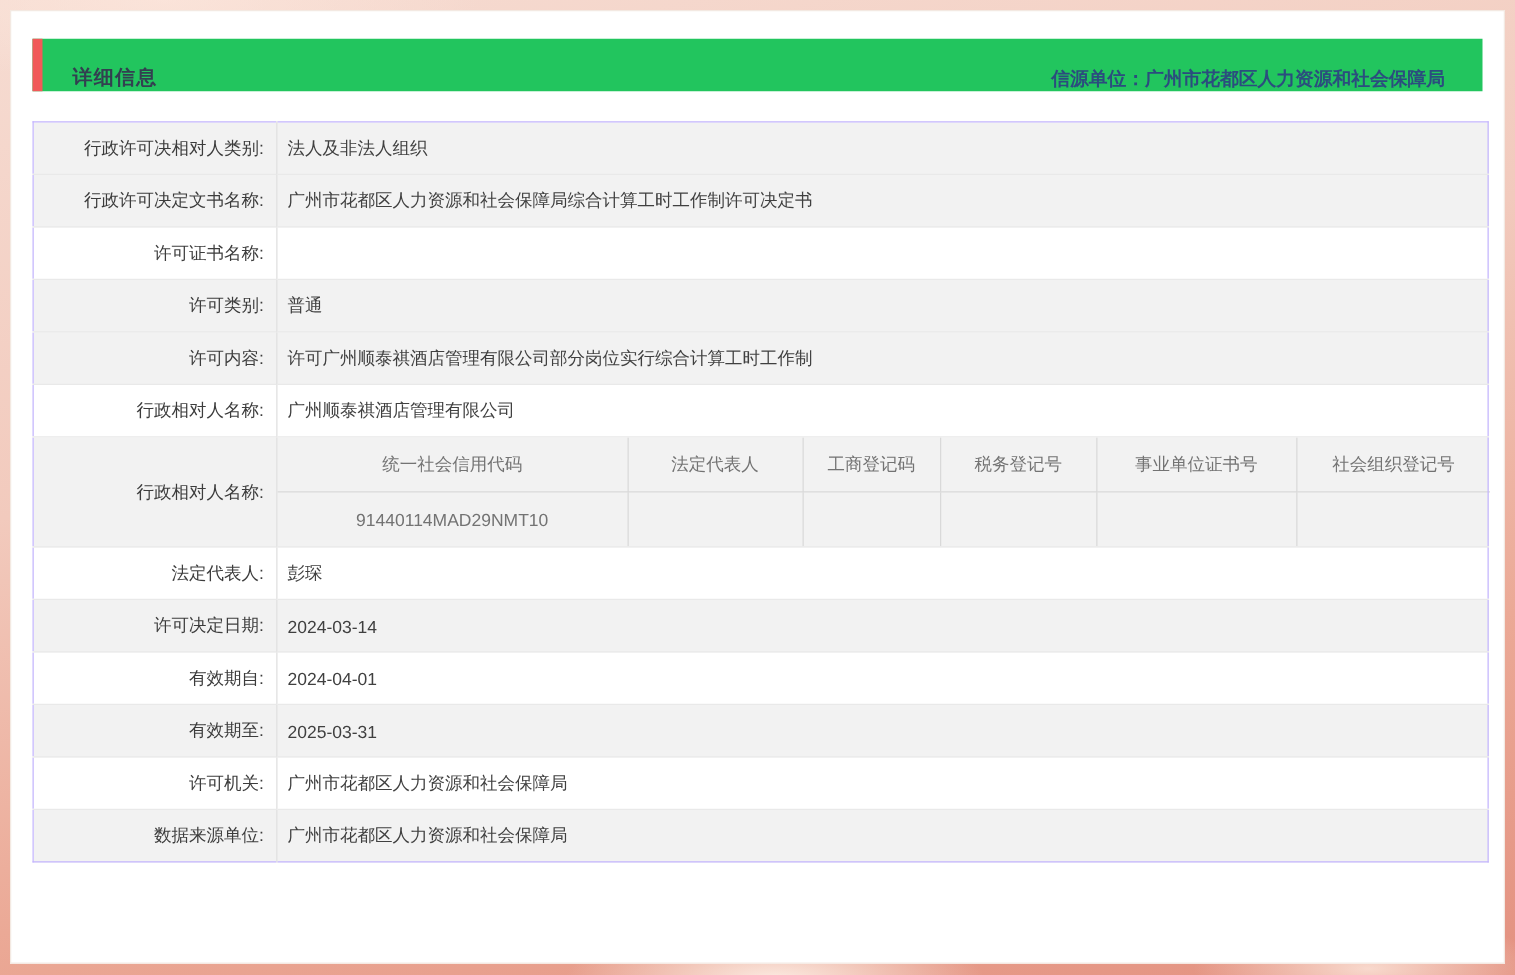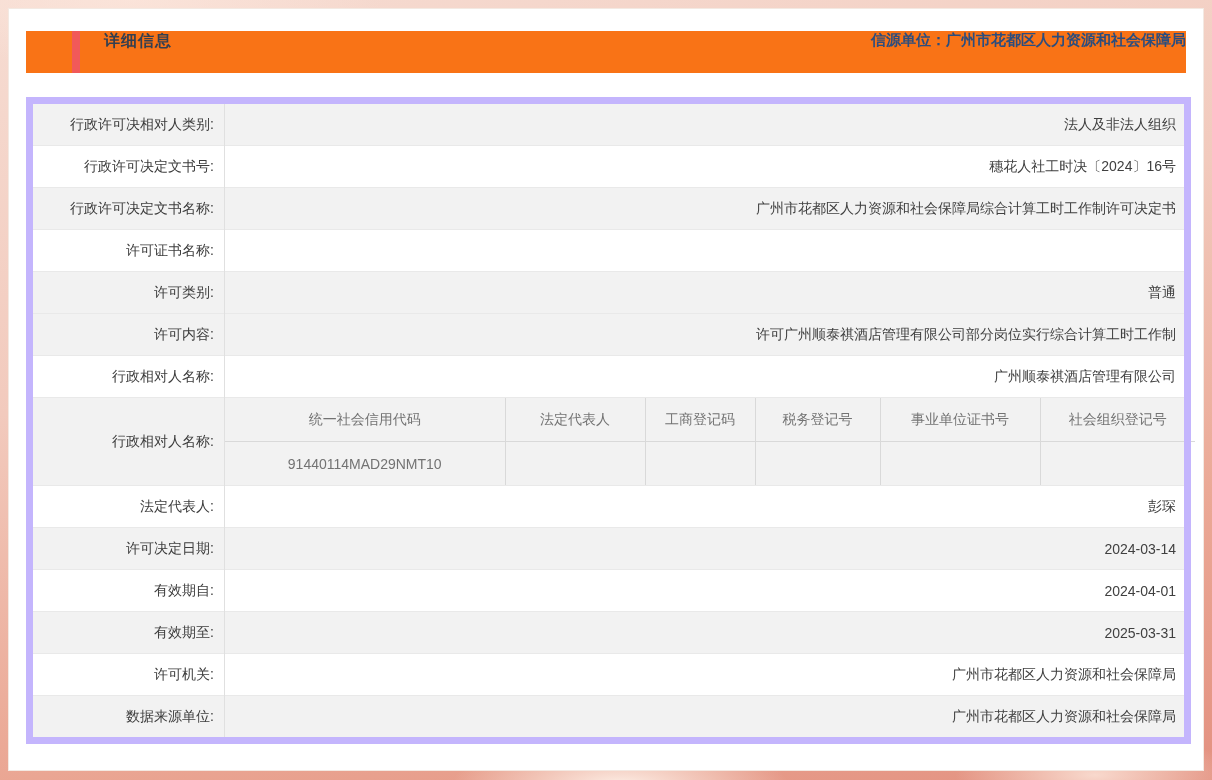--- a/index.html
+++ b/index.html
@@ -14,37 +14,37 @@
       radial-gradient(ellipse 200px 60px at 1095px 775px, rgba(255,240,230,.75), rgba(255,240,230,0) 70%),
       radial-gradient(ellipse 340px 90px at 130px 0px, rgba(253,232,222,.65), rgba(253,232,222,0) 75%),
       linear-gradient(168deg,#f6dcd2 0%,#f2cabd 40%,#eba996 72%,#e39180 100%);
   }
   .panel{
     position:absolute;left:8px;top:8px;right:8px;bottom:9px;
     background:#ffffff;border:1px solid #f3e9e2;box-sizing:border-box;
   }
   .section-header{
     position:absolute;left:17px;right:17px;top:22px;height:42px;
-    background:#f97316;display:flex;align-items:flex-start;padding-left:46px;
+    background:#22c55e;display:flex;align-items:flex-end;
   }
   .accent{width:8px;height:42px;background:#f15959;flex:0 0 8px;}
   .title{margin-left:24px;font-size:16px;font-weight:bold;color:#333f50;letter-spacing:1px;}
-  .source{margin-left:auto;font-size:15px;font-weight:bold;color:#2b4d7e;}
+  .source{margin-left:auto;margin-right:30px;font-size:15px;font-weight:bold;color:#2b4d7e;}
   .detail-table{
     position:absolute;left:17px;top:88px;width:1165px;
     border-collapse:collapse;table-layout:fixed;
-    font-size:14px;color:#404040;border:7px solid #c4b5fd;padding-left:24px;
+    font-size:14px;color:#404040;border:1px solid #c4b5fd;padding-left:24px;
   }
   .detail-table tr{border-top:1px solid #e9e9e9;}
   .detail-table tr:first-child{border-top:none;}
   .detail-table th{
     width:195px;height:41px;text-align:right;font-weight:normal;
     padding:0 10px 0 0;border-right:1px solid #e0e0e0;color:#3c3c3c;
   }
-  .detail-table td.val{height:41px;text-align:right;padding:0 8px;}
+  .detail-table td.val{height:41px;text-align:left;padding:0 8px;}
   .detail-table tr.g{background:#f2f2f2;}
   td.code-cell{padding:0;height:83px;}
   .code-table{width:100%;border-collapse:collapse;table-layout:fixed;font-size:14px;color:#737373;}
   .code-table td{height:41px;text-align:center;border-right:1px solid #d9d9d9;overflow:hidden;}
   .code-table td:last-child{border-right:none;}
   .code-table tr.hd td{border-bottom:1px solid #d9d9d9;}
 </style>
 </head>
 <body>
 
@@ -59,24 +59,20 @@
 
     <table class="detail-table">
       <colgroup>
           <col style="width:195px">
           <col>
         </colgroup>
       <tbody>
         <tr class="g">
           <th>行政许可决相对人类别:</th>
           <td class="val">法人及非法人组织</td>
-        </tr>
-        <tr>
-          <th>行政许可决定文书号:</th>
-          <td class="val">穗花人社工时决〔2024〕16号</td>
         </tr>
         <tr class="g">
           <th>行政许可决定文书名称:</th>
           <td class="val">广州市花都区人力资源和社会保障局综合计算工时工作制许可决定书</td>
         </tr>
         <tr>
           <th>许可证书名称:</th>
           <td class="val"></td>
         </tr>
         <tr class="g">

